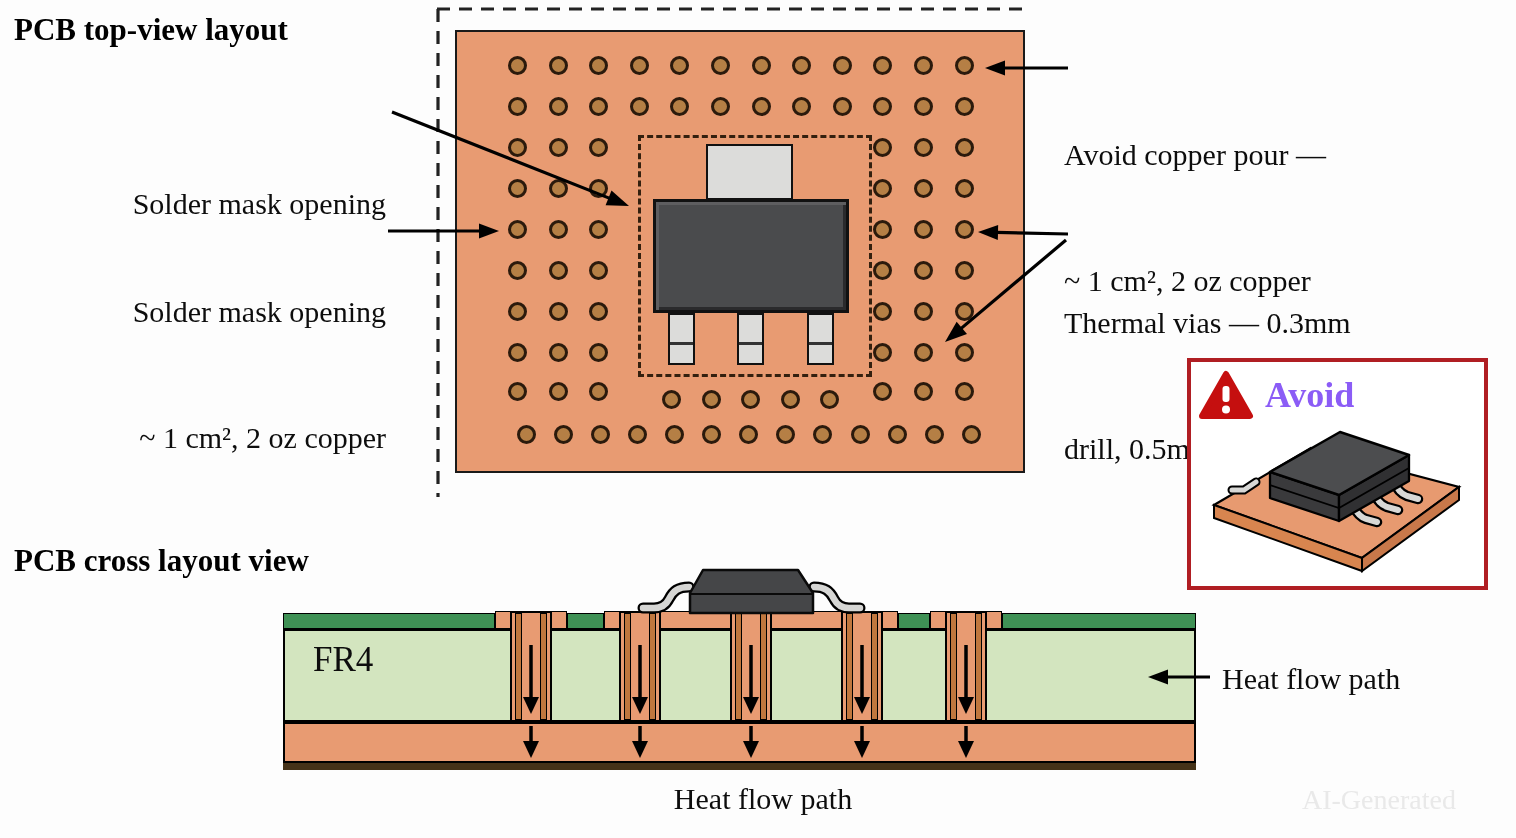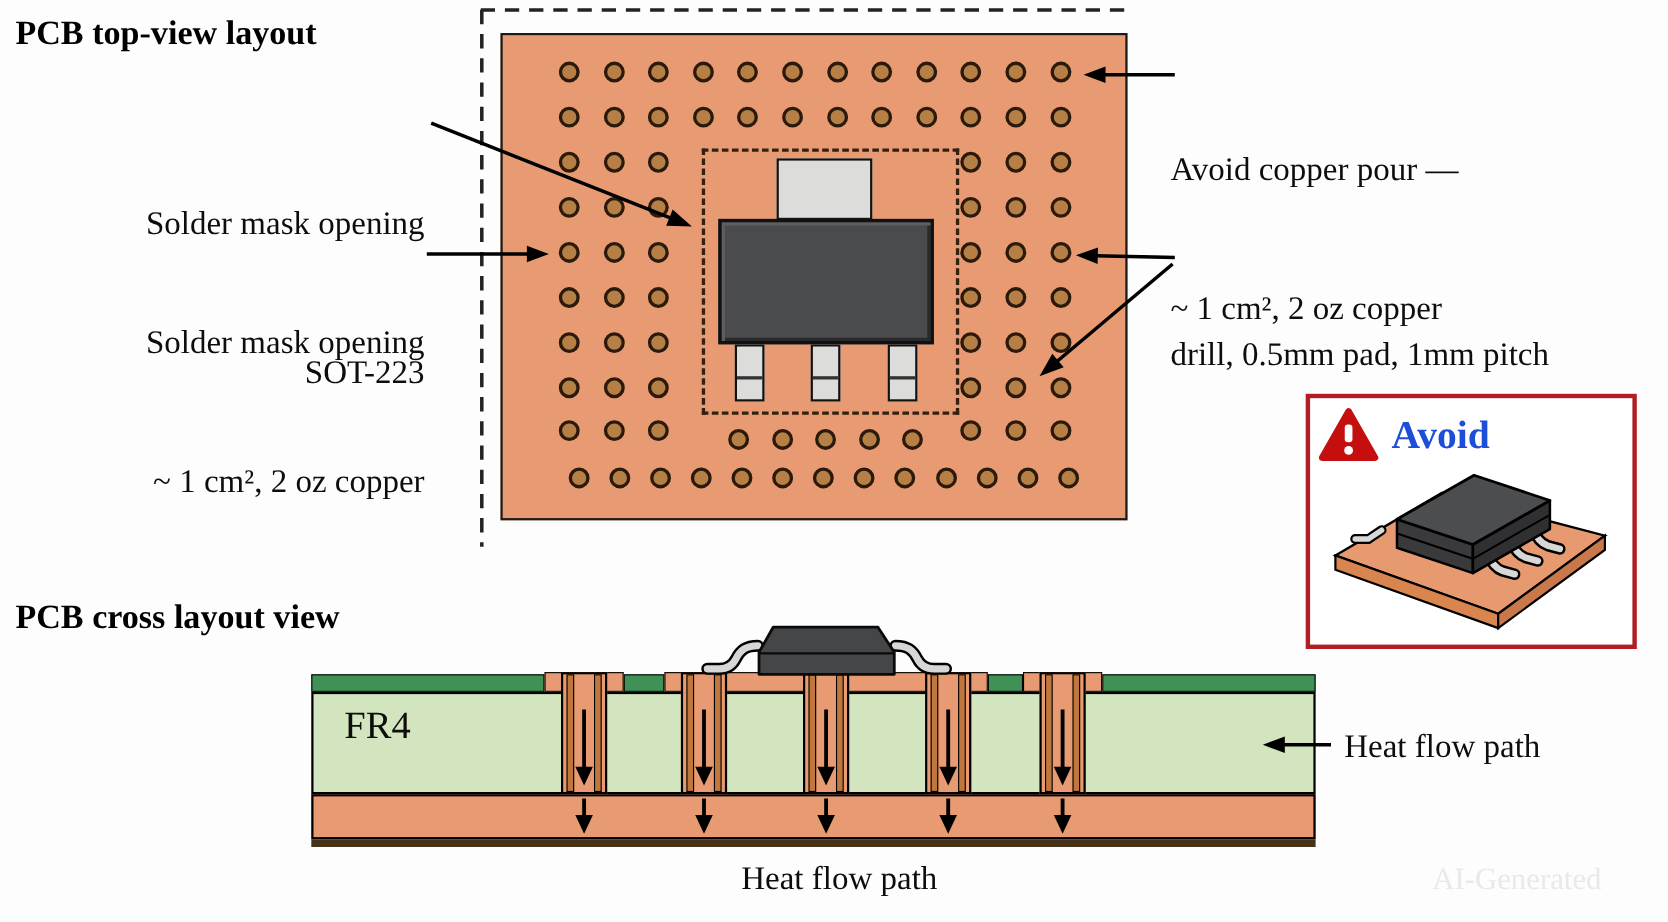--- a/index.html
+++ b/index.html
@@ -38,48 +38,48 @@
   #xs-underline{position:absolute;left:283px;top:763px;width:913px;height:7px;background:#453218;}
   .xs-via{position:absolute;top:611px;width:42px;height:111px;background:#E89B72;
           border:2px solid #000;box-sizing:border-box;}
   .xs-via .wall{position:absolute;top:0;bottom:0;width:7px;background:#C0773E;
                 border:1px solid #000;box-sizing:border-box;}
   .xs-via .wl{left:3px;} .xs-via .wr{right:3px;}
 
   
   #avoid-box{position:absolute;left:1187px;top:358px;width:301px;height:232px;
              background:#fff;border:4px solid #B01E23;box-sizing:border-box;}
-  #avoid-label{position:absolute;left:1265px;top:374px;font-size:36px;font-weight:700;color:#1d4ed8;}
+  #avoid-label{position:absolute;left:1265px;top:374px;font-size:36px;font-weight:700;color:#8b5cf6;}
 
   #watermark{position:absolute;left:1302px;top:784px;font-size:28px;color:#E9E9E9;}
 
   #overlay{position:absolute;left:0;top:0;width:1516px;height:838px;pointer-events:none;}
 </style>
 </head>
 <body>
 
 <div id="stage">
 
   <div class="title" style="left:14px;top:12px;">PCB top-view layout</div>
   <div class="title" style="left:14px;top:543px;">PCB cross layout view</div>
 
   <div class="lbl ra" style="left:60px;top:91px;width:326px;line-height:45px;">
     <div>Solder mask opening</div>
-    <div>SOT-223</div>
   </div>
   <div class="lbl ra" style="left:55px;top:207px;width:331px;">
     <div>Solder mask opening</div>
     <div>~ 1 cm², 2 oz copper</div>
   </div>
 
   <div class="lbl" style="left:1064px;top:50px;">
     <div>Avoid copper pour —</div>
     <div>~ 1 cm², 2 oz copper</div>
   </div>
   <div class="lbl" style="left:1064px;top:218px;">
+    <div>Thermal vias — 0.3mm</div>
     <div>drill, 0.5mm pad, 1mm pitch</div>
   </div>
 
   <div id="pcb"></div>
   <div id="dots-layer" class="abs">
       <div class="via-dot" style="left: 508px; top: 56px; background: rgb(181, 127, 69); border-color: rgb(43, 26, 12);"></div>
       <div class="via-dot" style="left: 549px; top: 56px; background: rgb(181, 127, 69); border-color: rgb(43, 26, 12);"></div>
       <div class="via-dot" style="left: 589px; top: 56px; background: rgb(181, 127, 69); border-color: rgb(43, 26, 12);"></div>
       <div class="via-dot" style="left: 630px; top: 56px; background: rgb(181, 127, 69); border-color: rgb(43, 26, 12);"></div>
       <div class="via-dot" style="left: 670px; top: 56px; background: rgb(181, 127, 69); border-color: rgb(43, 26, 12);"></div>

